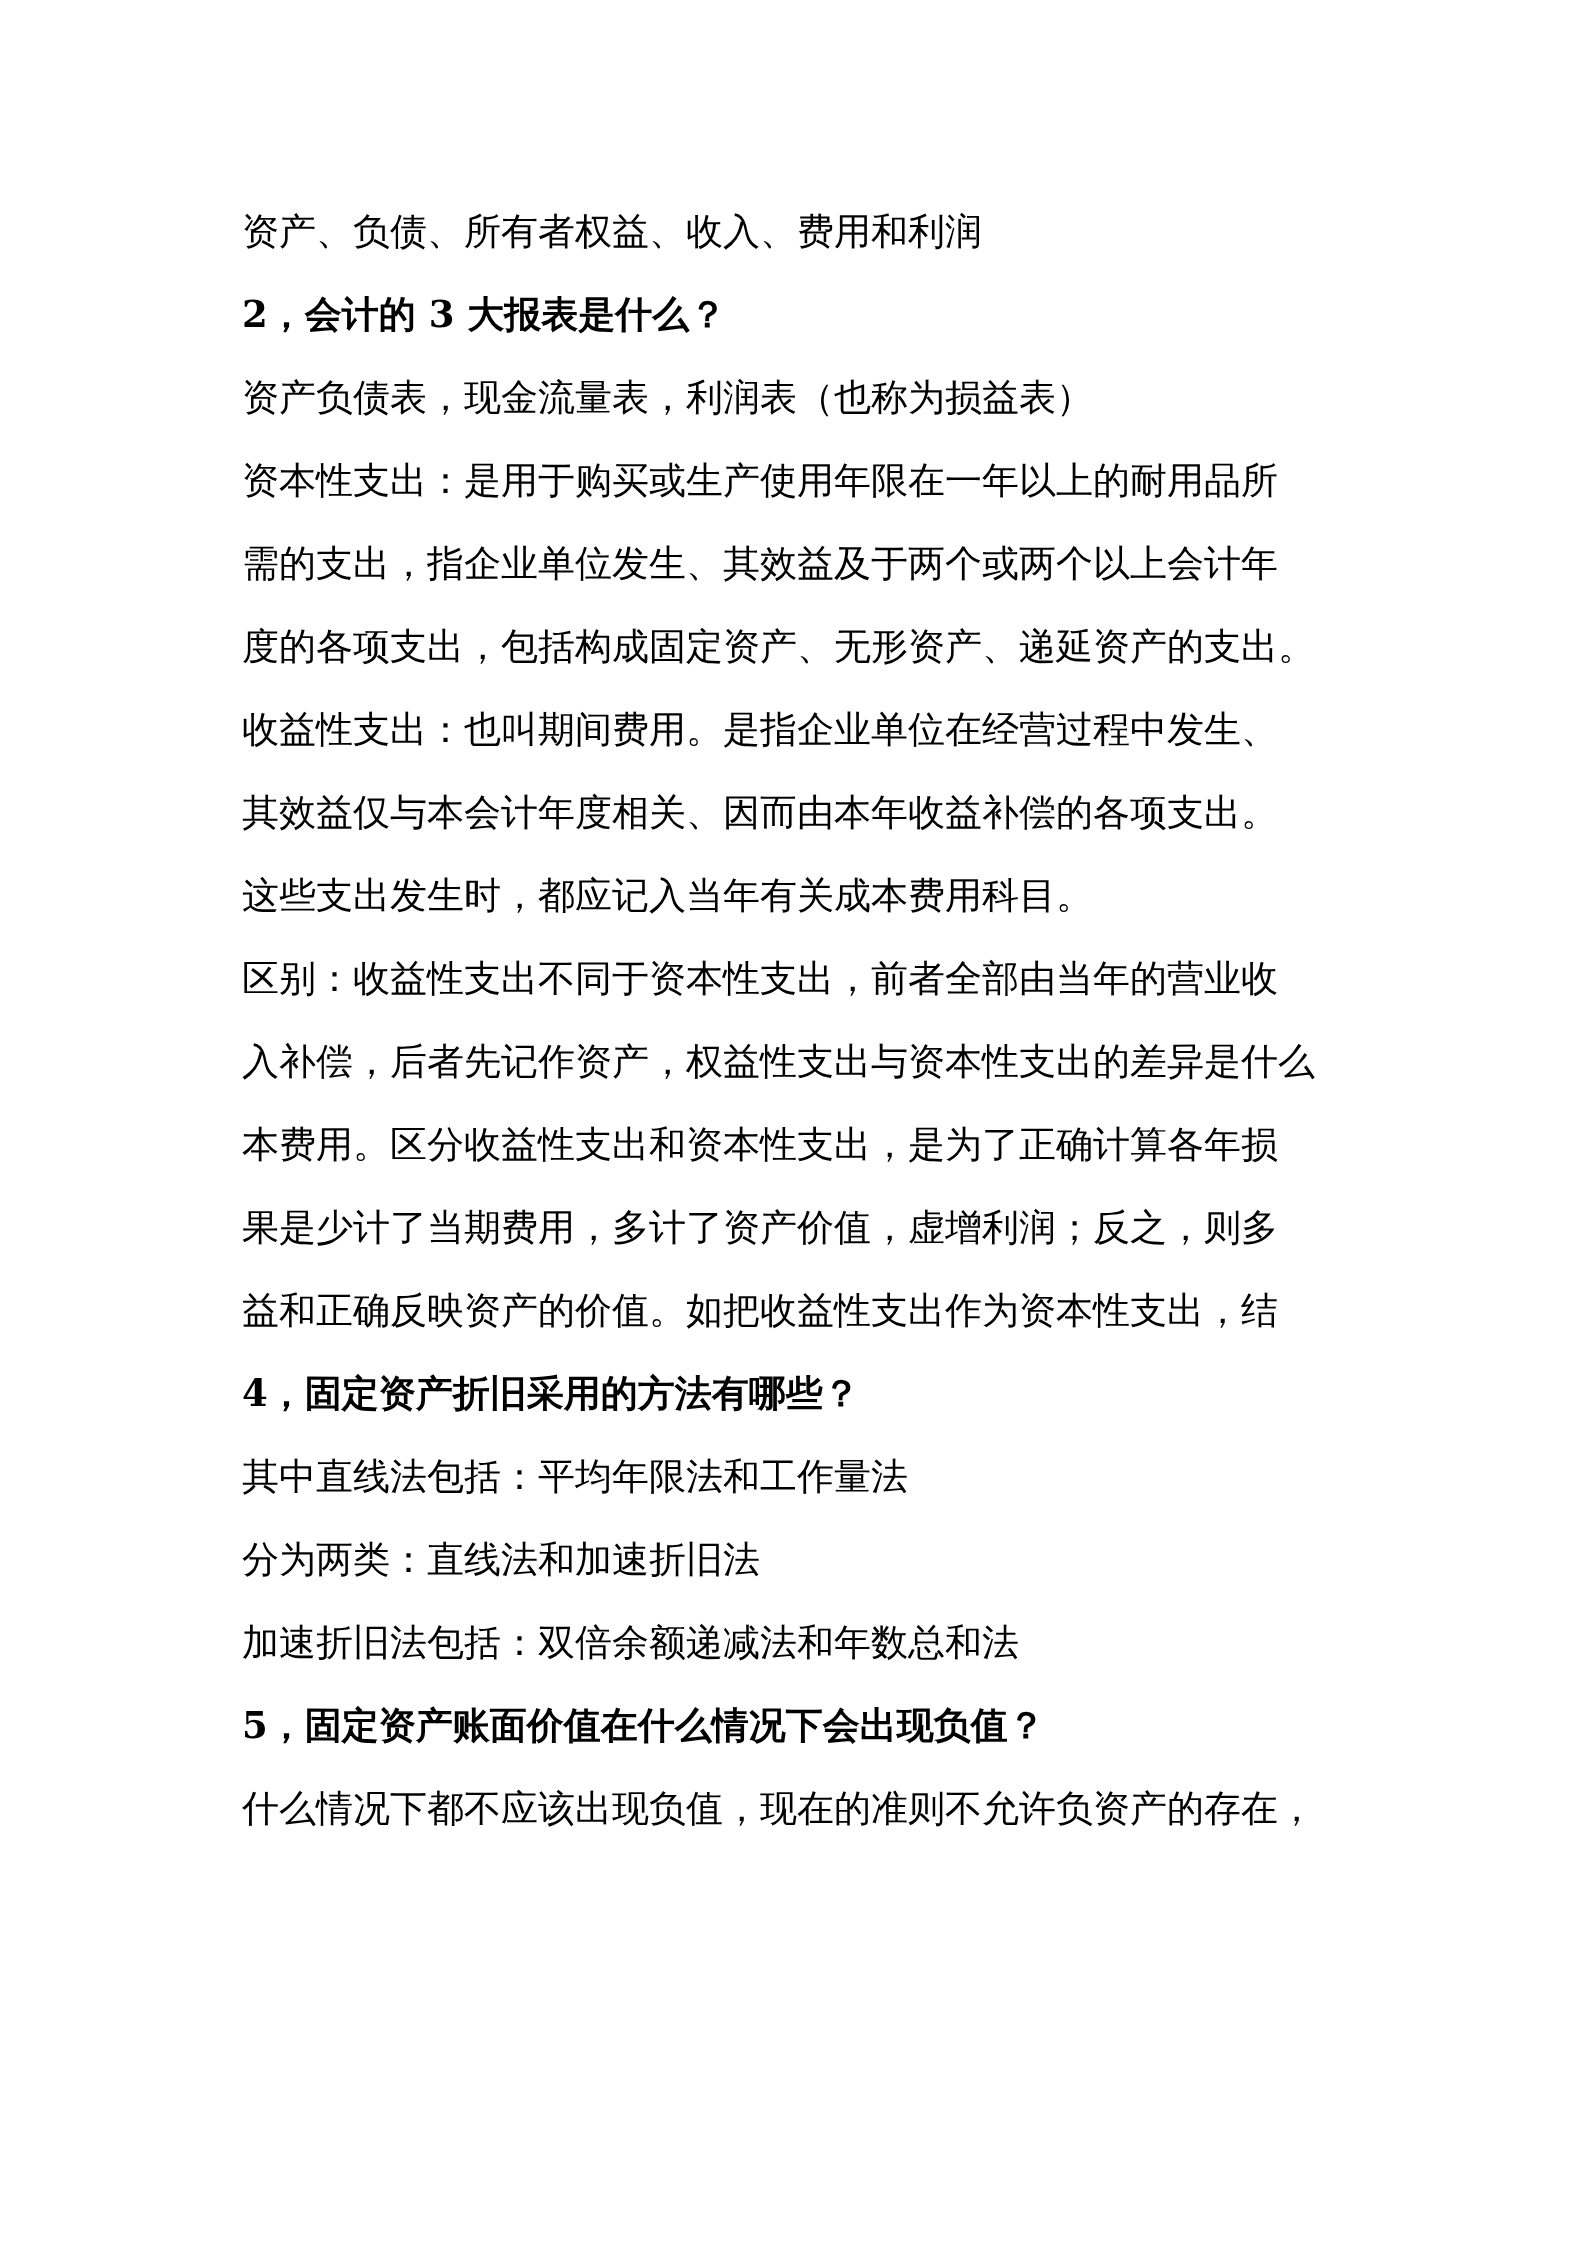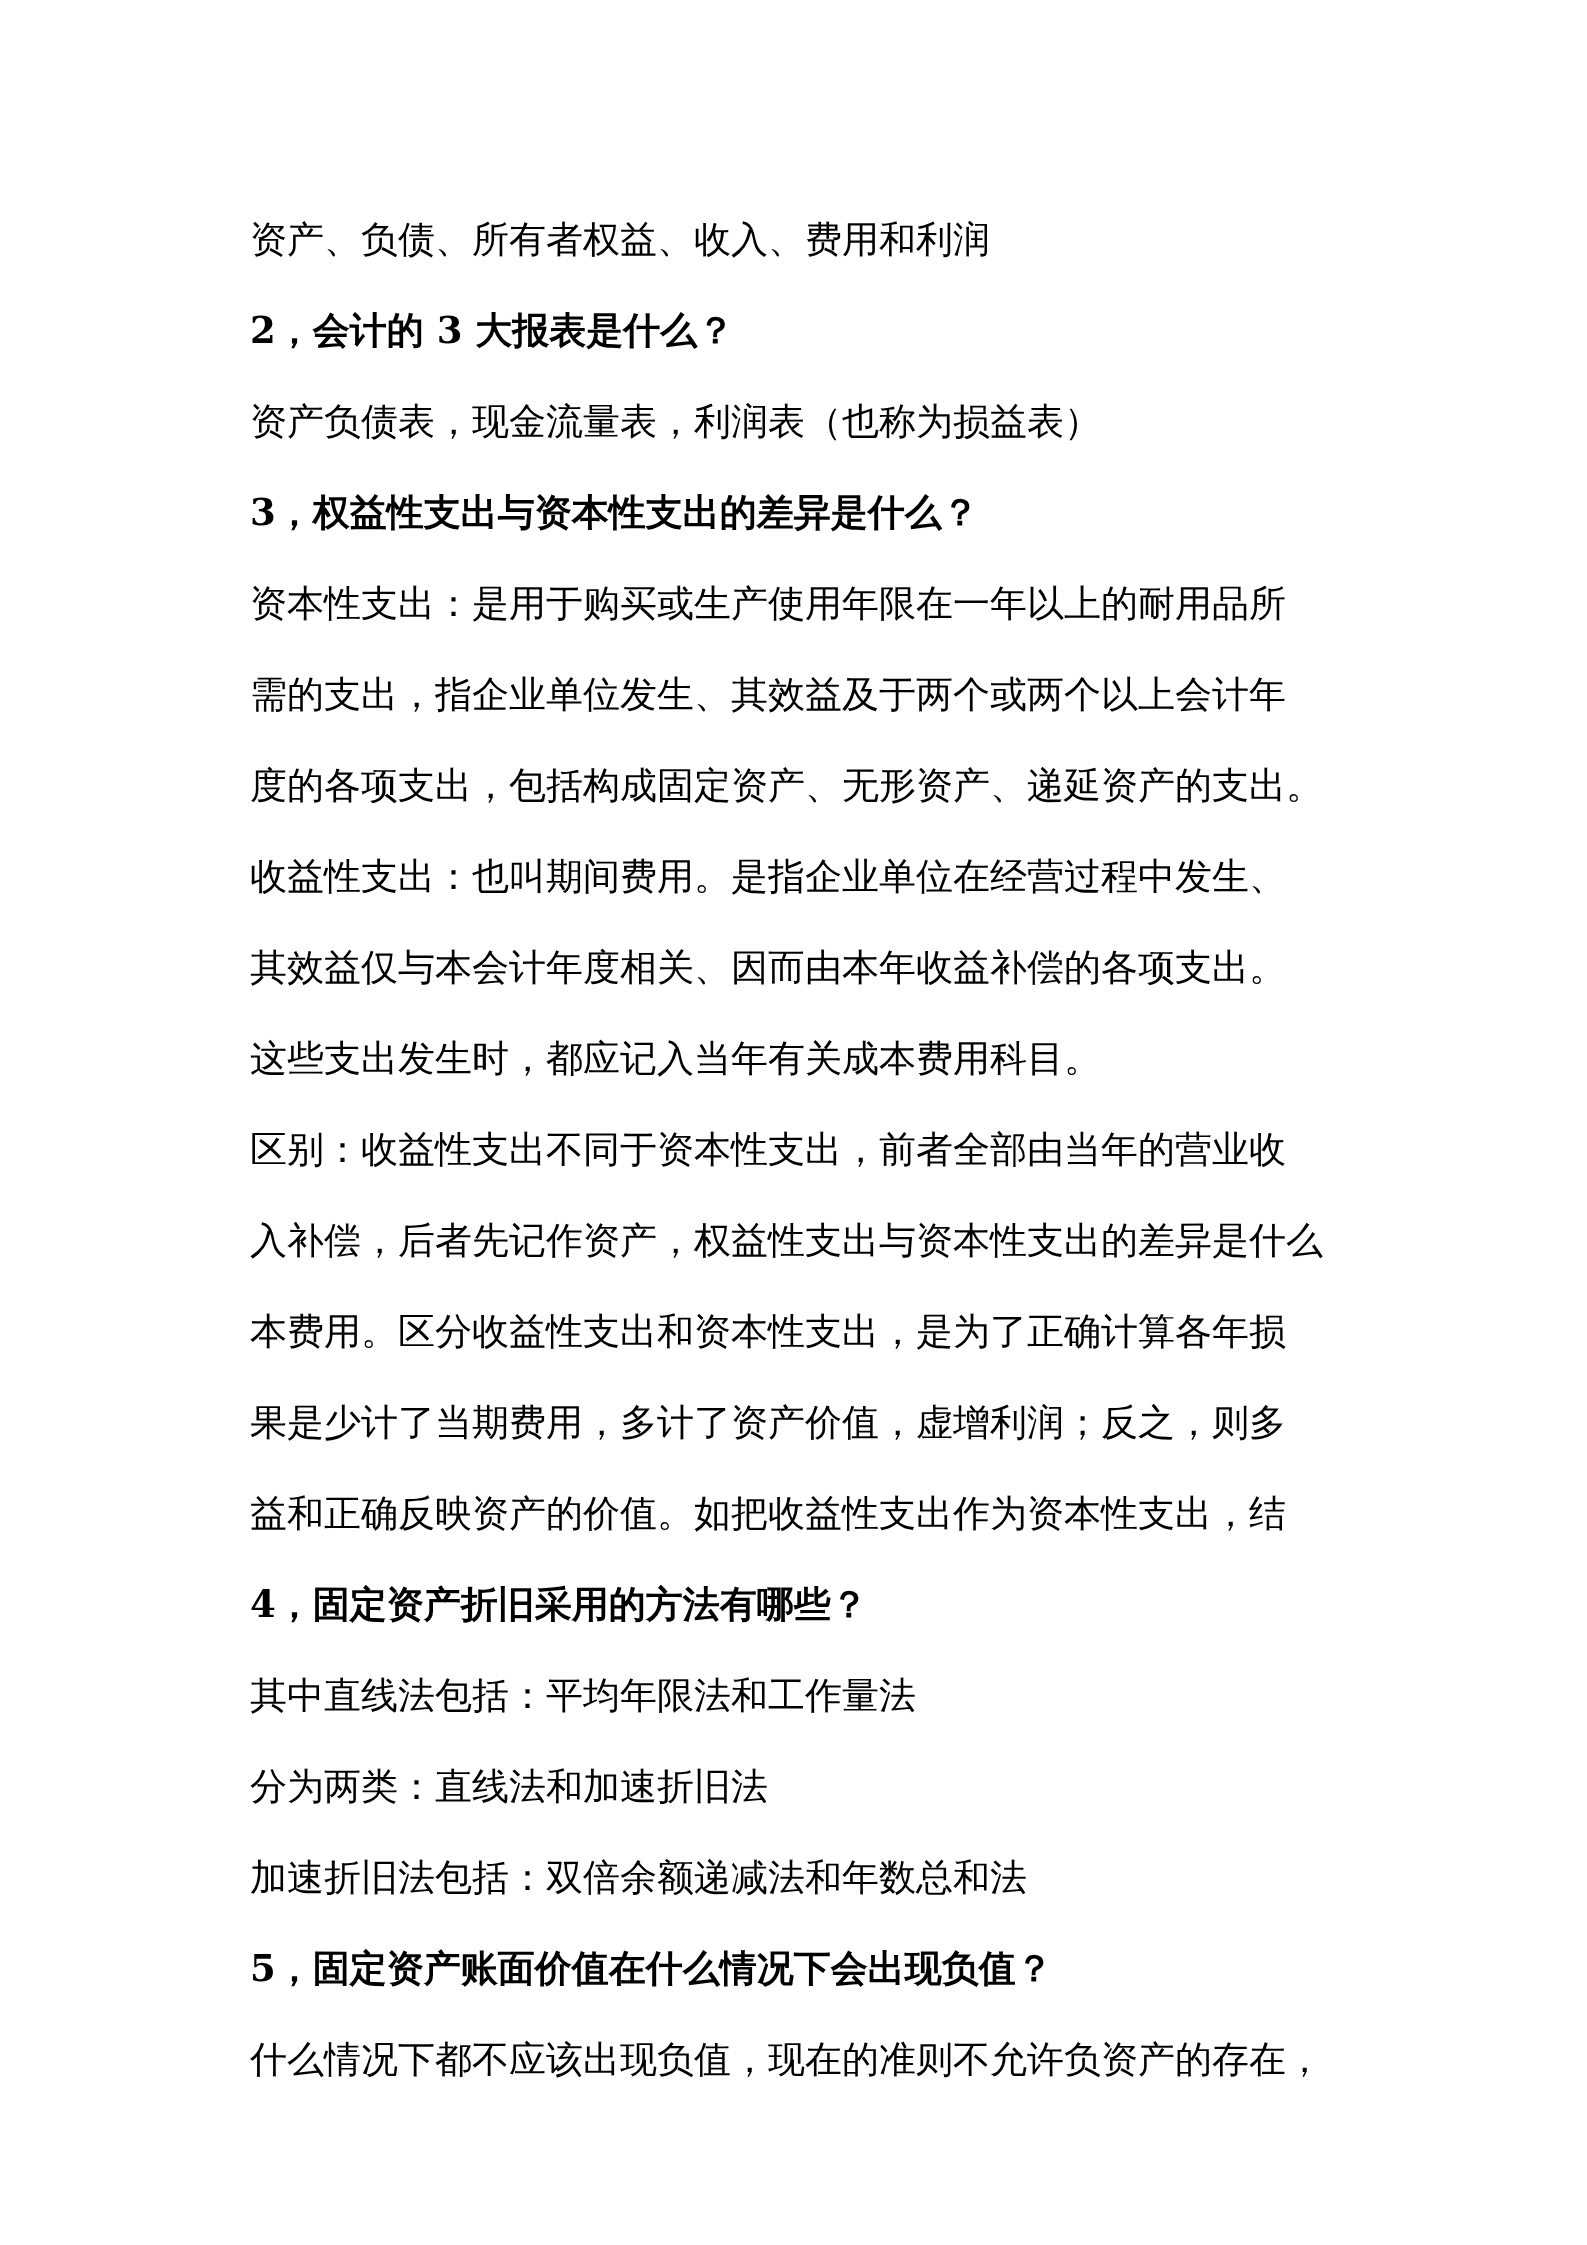--- a/index.html
+++ b/index.html
@@ -19,36 +19,35 @@
       top: 190px;
       width: 1120px;
       color: #000000;
       font-family: "DejaVu Serif", "Liberation Serif", serif;
       font-size: 37px;
       line-height: 83px;
     }
     .line {
       display: block;
       white-space: nowrap;
-      margin: 8px;
+      margin: 0;
     }
     .heading {
       font-weight: bold;
     }
   </style>
 </head>
 <body>
 
 <div class="page">
   <p class="line">资产、负债、所有者权益、收入、费用和利润</p>
 
   <p class="line heading">2，会计的 3 大报表是什么？</p>
   <p class="line">资产负债表，现金流量表，利润表（也称为损益表）</p>
 
-  <p class="line heading">3，权益性支出与资本性支出的差异是什么？</p>
   <p class="line">资本性支出：是用于购买或生产使用年限在一年以上的耐用品所</p>
   <p class="line">需的支出，指企业单位发生、其效益及于两个或两个以上会计年</p>
   <p class="line">度的各项支出，包括构成固定资产、无形资产、递延资产的支出。</p>
   <p class="line">收益性支出：也叫期间费用。是指企业单位在经营过程中发生、</p>
   <p class="line">其效益仅与本会计年度相关、因而由本年收益补偿的各项支出。</p>
   <p class="line">这些支出发生时，都应记入当年有关成本费用科目。</p>
   <p class="line">区别：收益性支出不同于资本性支出，前者全部由当年的营业收</p>
   <p class="line">入补偿，后者先记作资产，权益性支出与资本性支出的差异是什么</p>
   <p class="line">本费用。区分收益性支出和资本性支出，是为了正确计算各年损</p>
   <p class="line">果是少计了当期费用，多计了资产价值，虚增利润；反之，则多</p>

